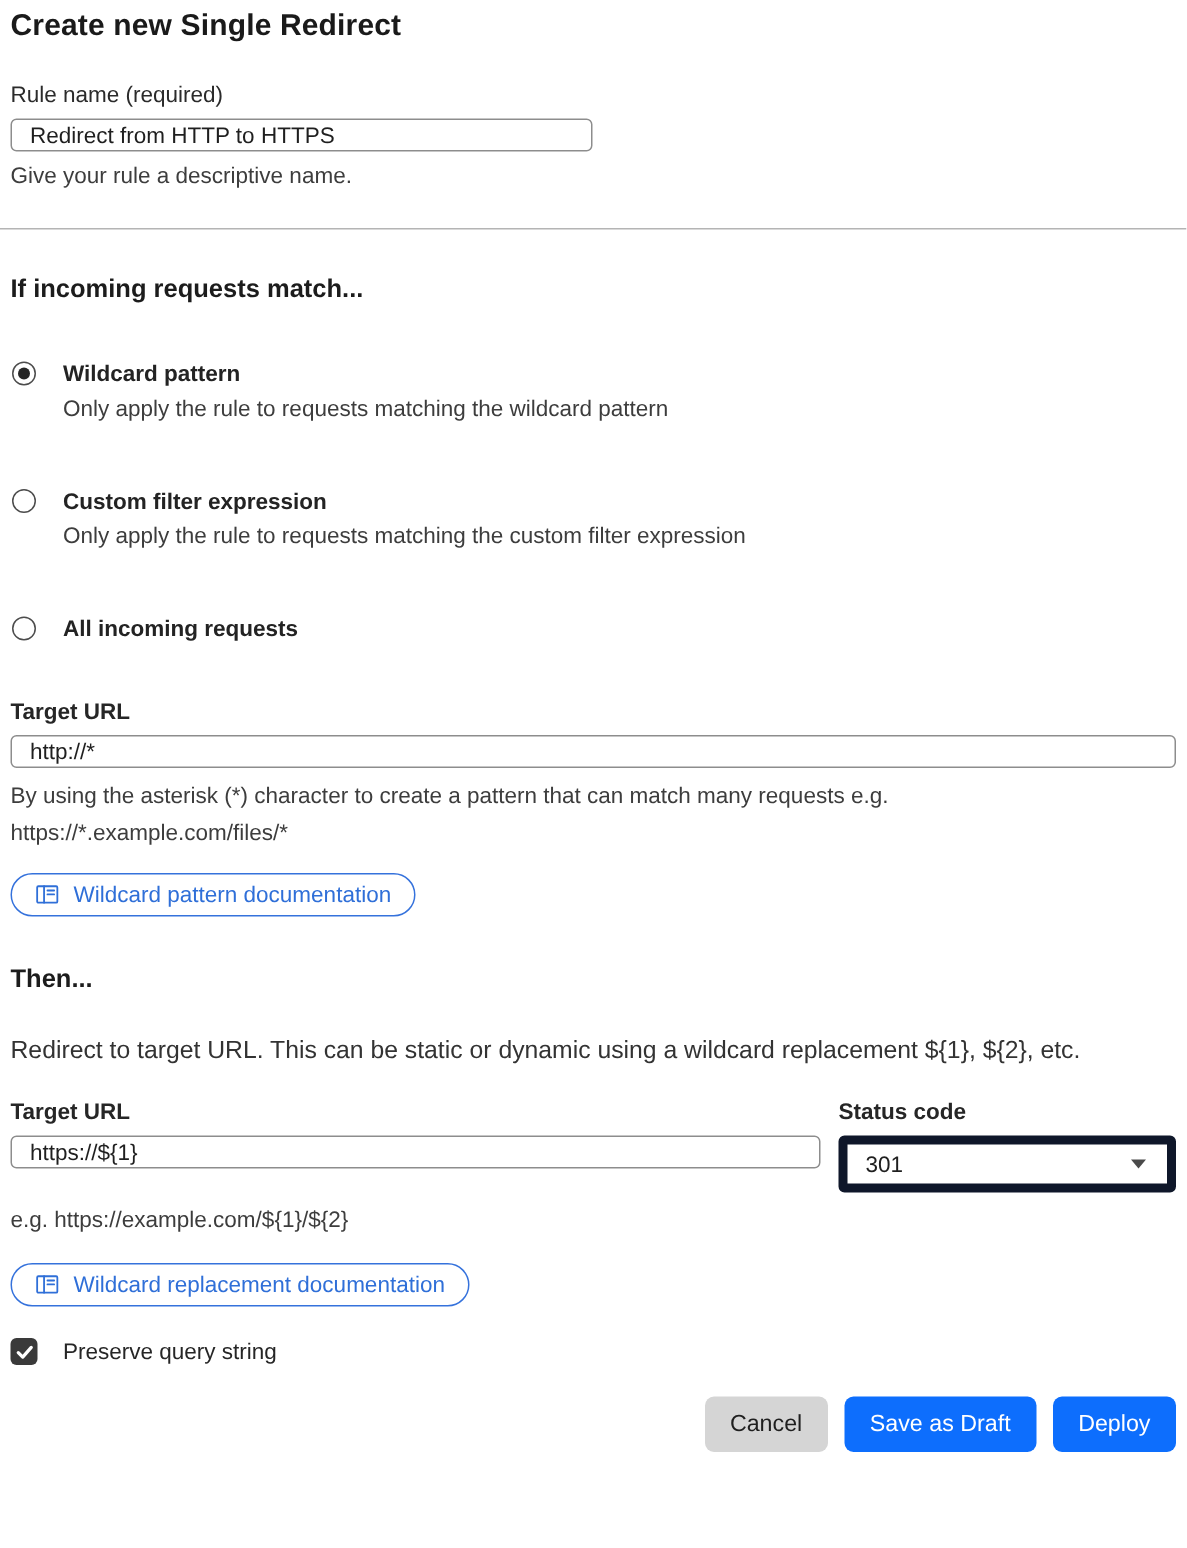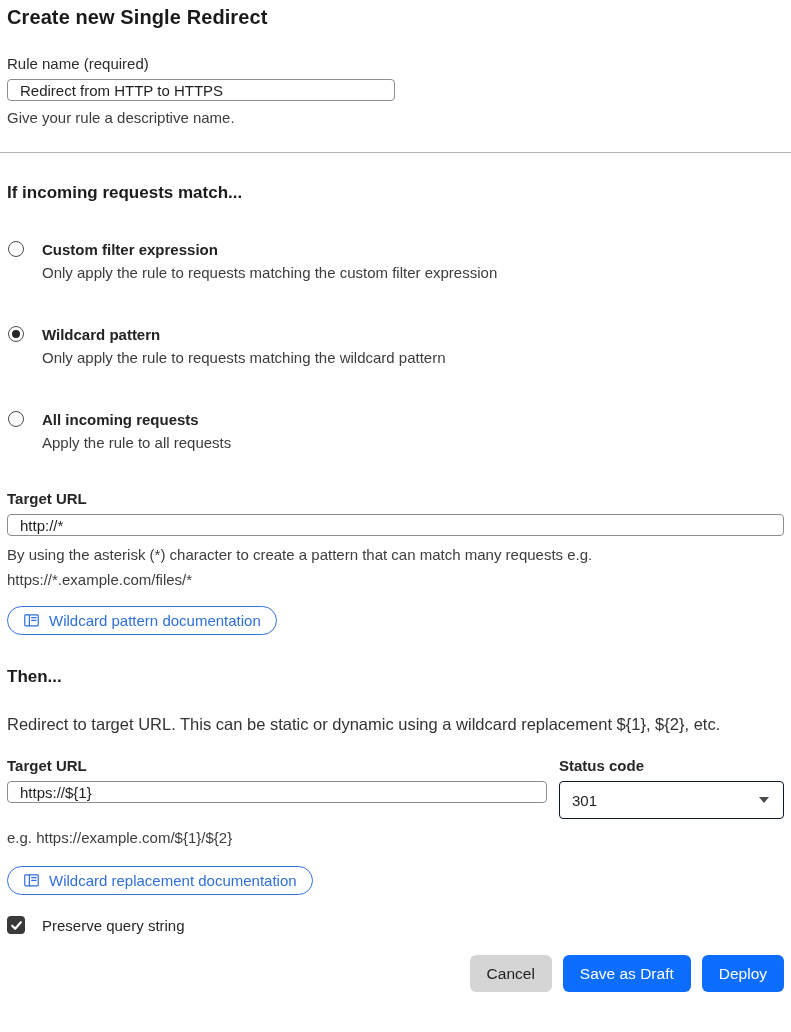--- a/index.html
+++ b/index.html
@@ -133,21 +133,21 @@
   .target-row {
     display: flex;
     gap: 12px;
     margin-top: 22px;
   }
   .target-col { flex: 1 1 auto; }
   .status-col { flex: 0 0 225px; }
 
   .select-box {
     height: 38px;
-    border: 1px solid #0f172a;
+    border: 6px solid #0f172a;
     border-radius: 4px;
     padding: 0 12px;
     display: flex;
     align-items: center;
     justify-content: space-between;
     font-size: 15px;
     color: #1f1f1f;
     background: #fff;
     cursor: pointer;
   }
@@ -219,40 +219,39 @@
 <input class="text-input rule-name-input" type="text" value="Redirect from HTTP to HTTPS" style="">
 <div class="helper-text" style="margin-top:4px;">Give your rule a descriptive name.</div>
 
 <hr class="divider">
 
 <h2 class="section-heading">If incoming requests match...</h2>
 
 <div class="radio-group">
 
   <div class="radio-option">
+    <span class="radio-circle selected"></span>
+    <div class="radio-texts">
+      <div class="radio-label">Wildcard pattern</div>
+      <div class="radio-desc">Only apply the rule to requests matching the wildcard pattern</div>
+    </div>
+  </div>
+
+  <div class="radio-option">
     <span class="radio-circle"></span>
     <div class="radio-texts">
       <div class="radio-label">Custom filter expression</div>
       <div class="radio-desc">Only apply the rule to requests matching the custom filter expression</div>
     </div>
   </div>
 
-  <div class="radio-option">
-    <span class="radio-circle selected"></span>
-    <div class="radio-texts">
-      <div class="radio-label">Wildcard pattern</div>
-      <div class="radio-desc">Only apply the rule to requests matching the wildcard pattern</div>
-    </div>
-  </div>
-
   <div class="radio-option" style="margin-bottom:36px;">
     <span class="radio-circle"></span>
     <div class="radio-texts">
       <div class="radio-label">All incoming requests</div>
-      <div class="radio-desc">Apply the rule to all requests</div>
     </div>
   </div>
 
 </div>
 
 <div class="field-label semibold">Target URL</div>
 <input class="text-input full-width" type="text" value="http://*" style="">
 <div class="helper-text">
   <div>By using the asterisk (*) character to create a pattern that can match many requests e.g.</div>
   <div>https://*.example.com/files/*</div>

